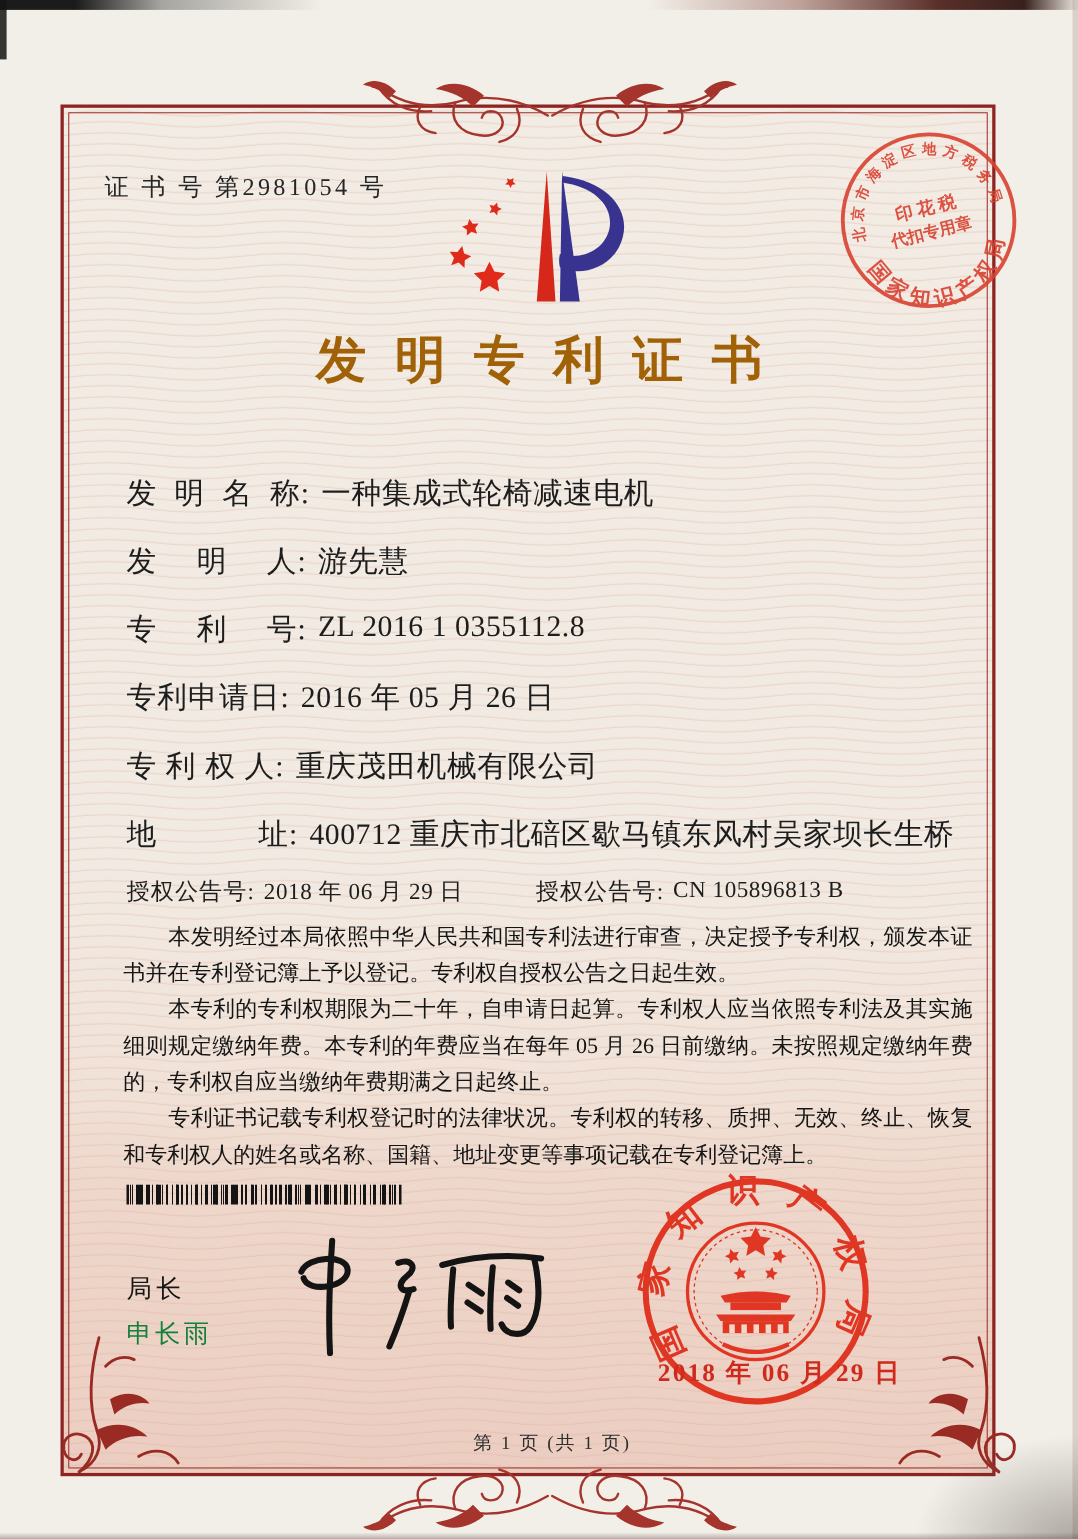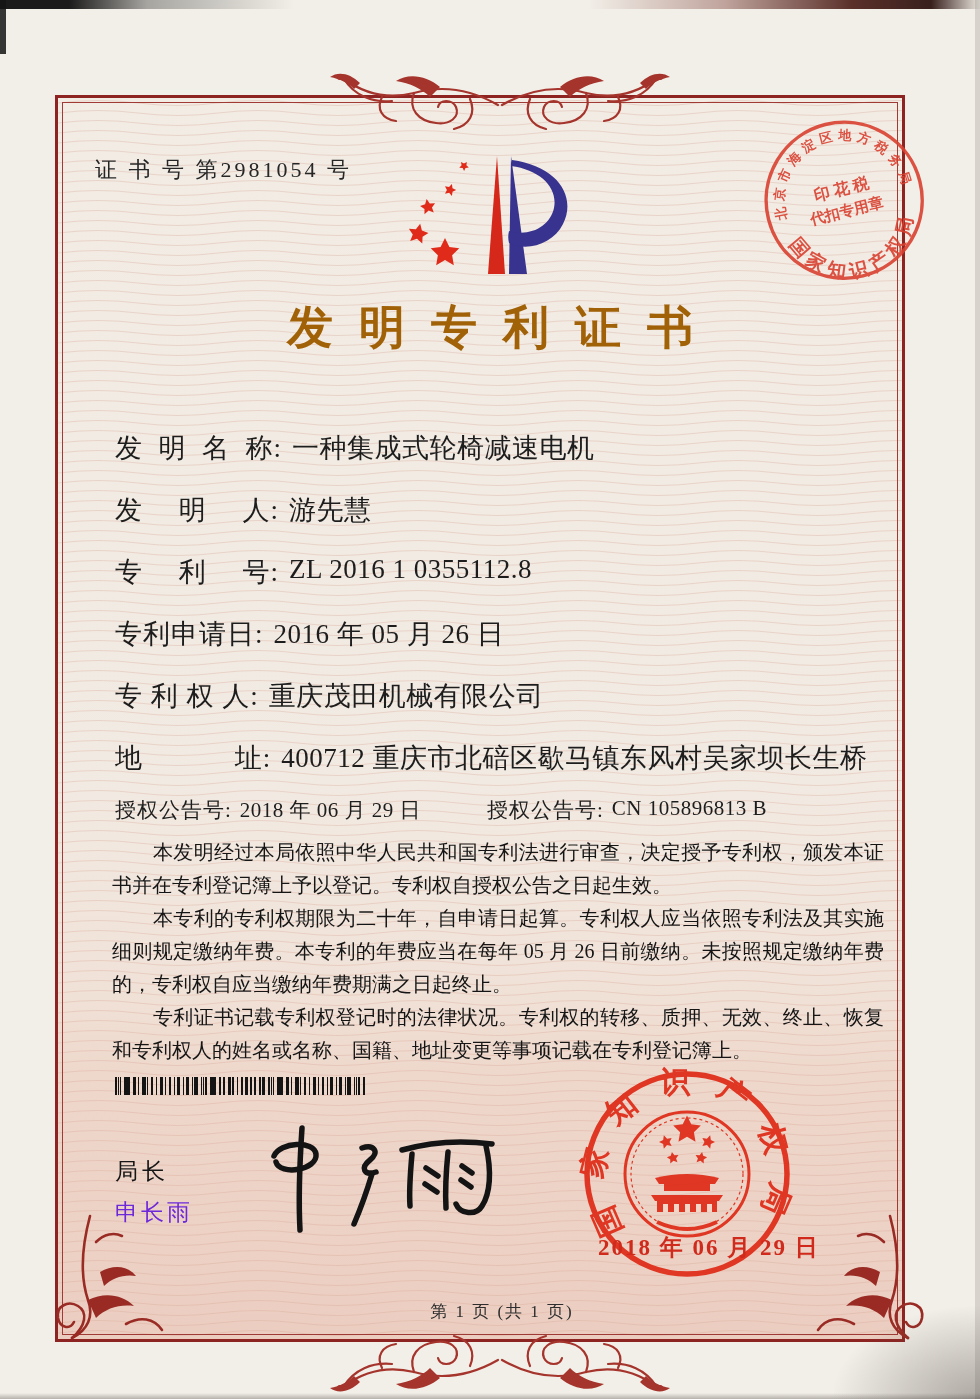--- a/index.html
+++ b/index.html
@@ -44,21 +44,21 @@
   
   .body-text{left:112px;top:836px;width:772px;font-size:20px;line-height:33px;
     text-align:justify;color:#151515;}
   .body-text p{margin:0;text-indent:2.05em;}
   
   .barcode{left:115px;top:1077px;width:250px;height:18px;
     background:
       repeating-linear-gradient(90deg,#141414 0 2px,transparent 2px 5px,#141414 5px 6px,transparent 6px 9px),
       repeating-linear-gradient(90deg,transparent 0 3px,#141414 3px 4px,transparent 4px 11px,#141414 11px 14px,transparent 14px 17px);}
   .signer-title{left:115px;top:1156px;font-size:23px;letter-spacing:4px;color:#161616;}
-  .signer-name{left:115px;top:1197px;font-size:23px;letter-spacing:3px;color:#6d28d9;}
+  .signer-name{left:115px;top:1197px;font-size:23px;letter-spacing:3px;color:#15803d;}
   .signature{left:250px;top:1118px;}
   .seal{left:567px;top:1056px;}
   .seal-date{left:598px;top:1232px;font-size:23px;font-weight:600;color:#cf2a1b;letter-spacing:2px;white-space:nowrap;}
   .footer{left:12px;top:1300px;width:100%;text-align:center;font-size:17px;letter-spacing:2px;color:#2e2e2e;}
 </style>
 </head>
 <body>
 
 <div class="photo">
 

